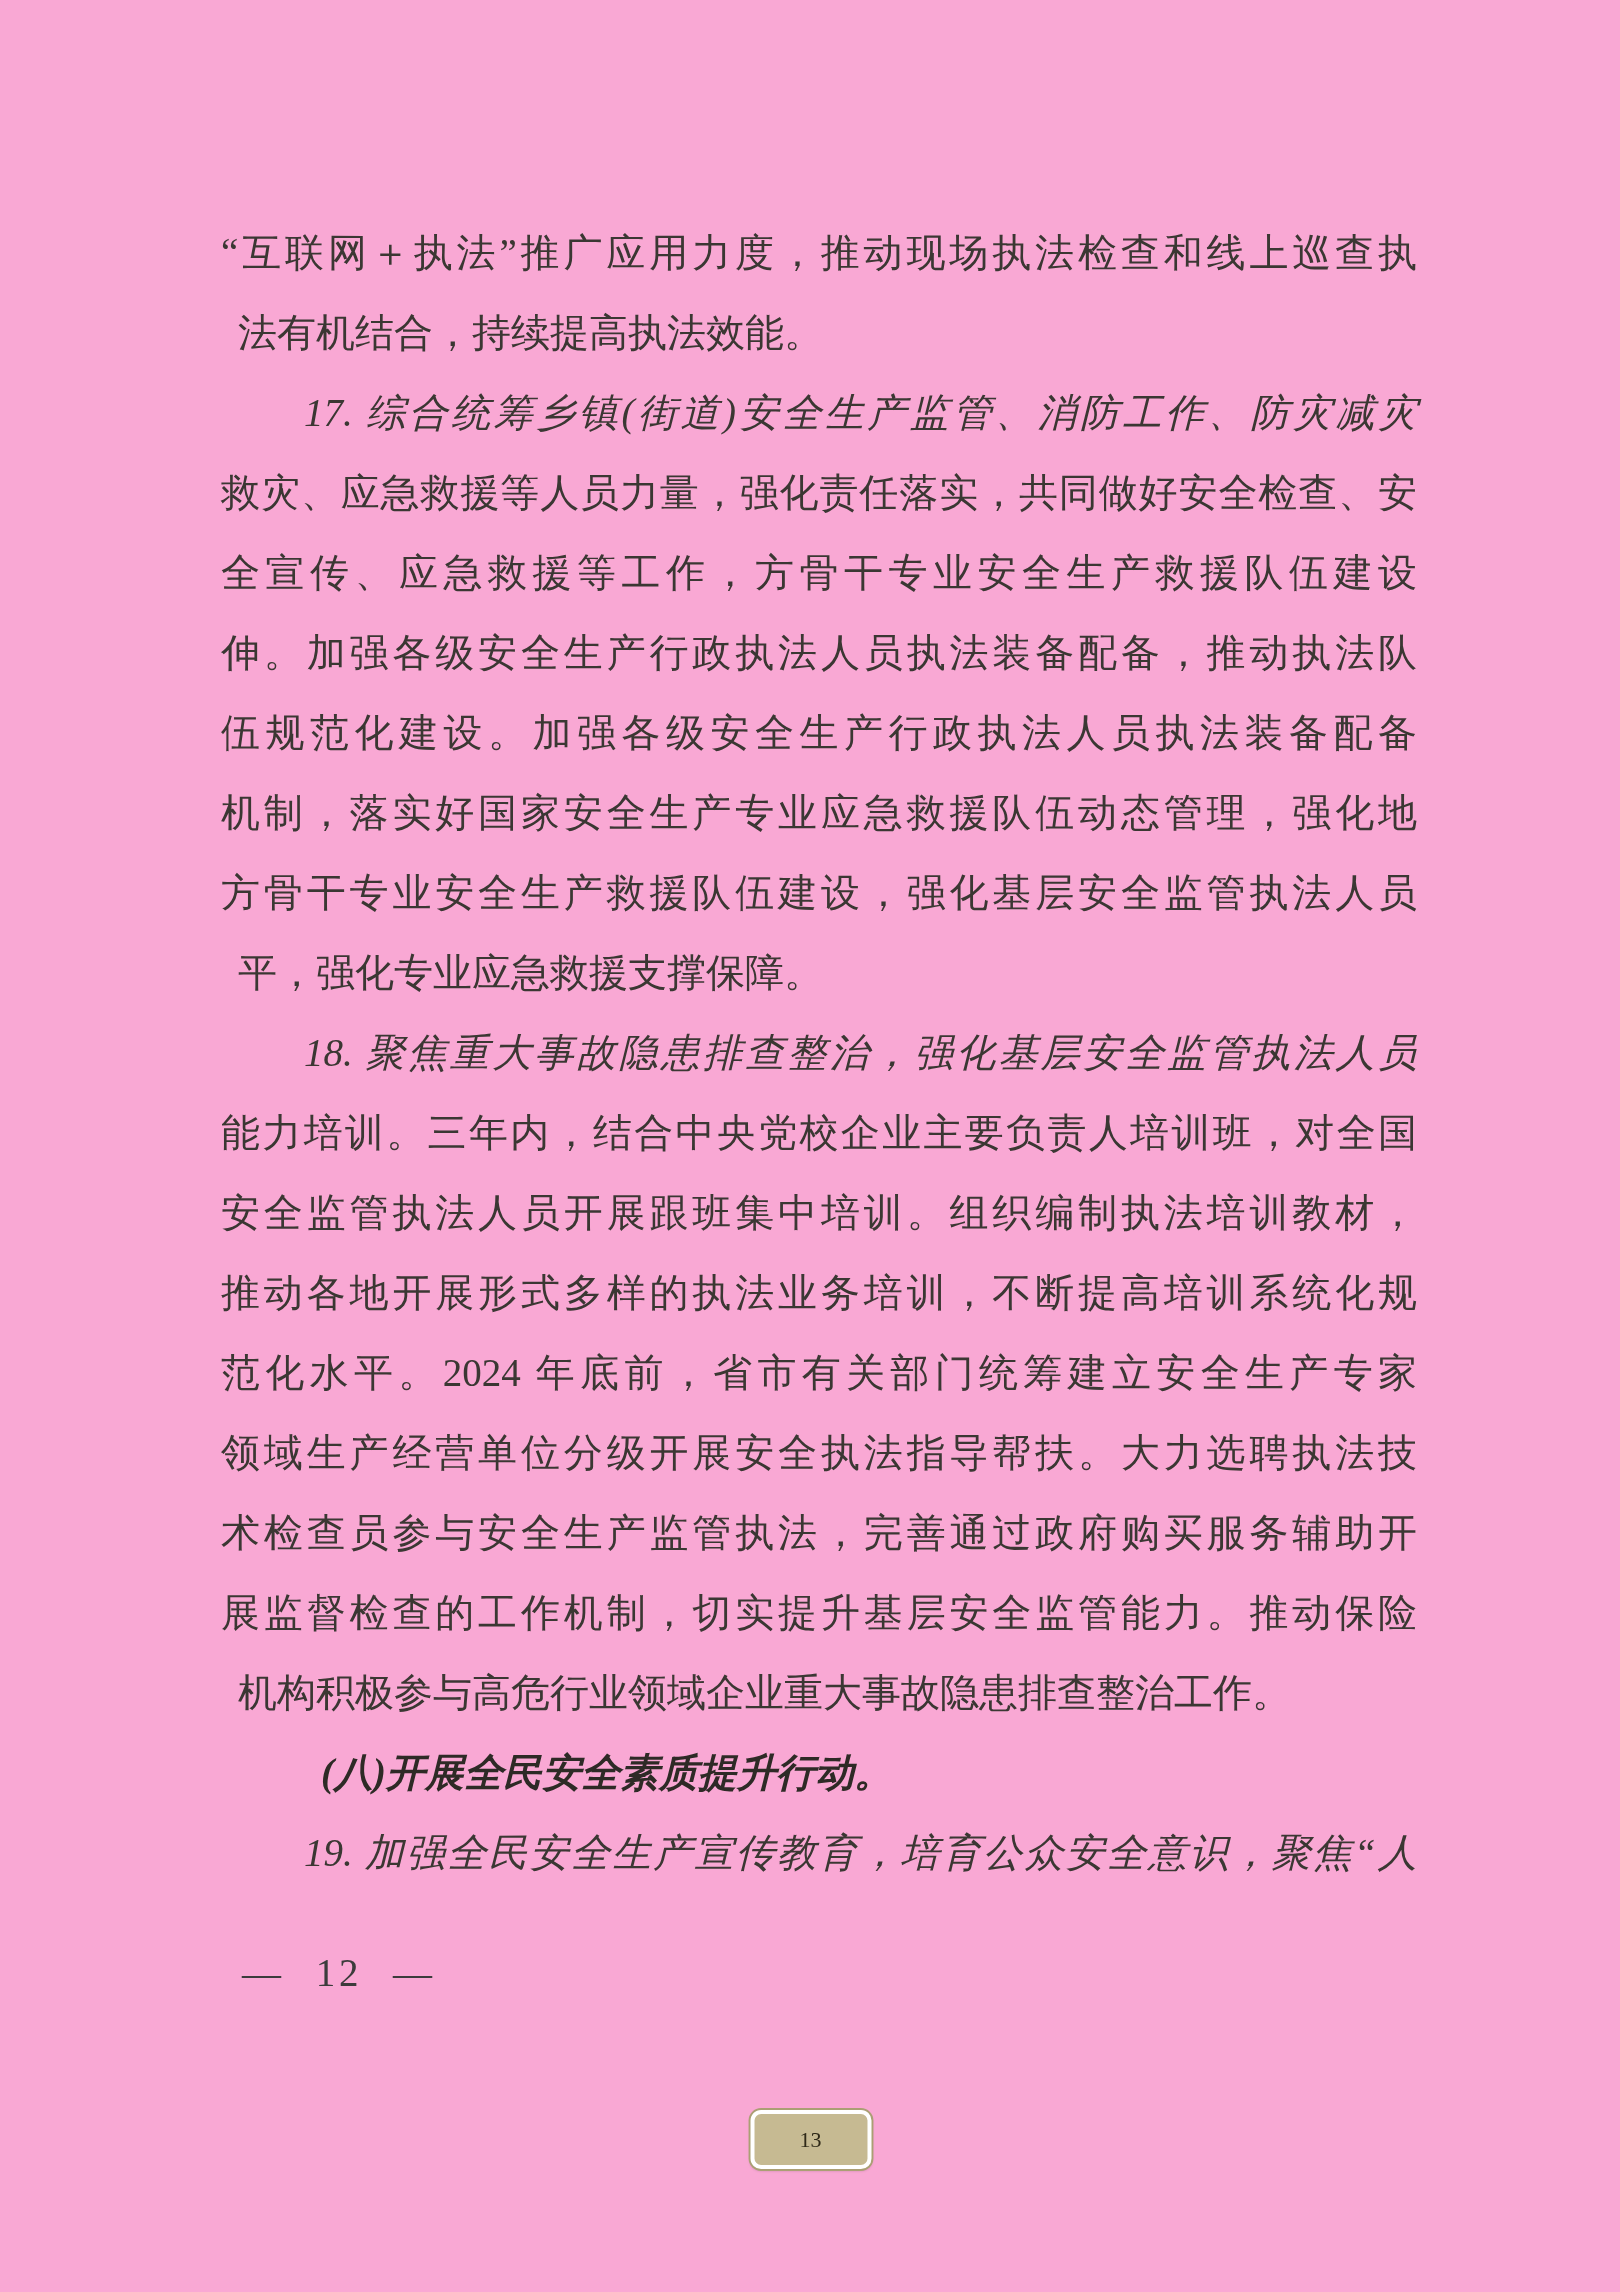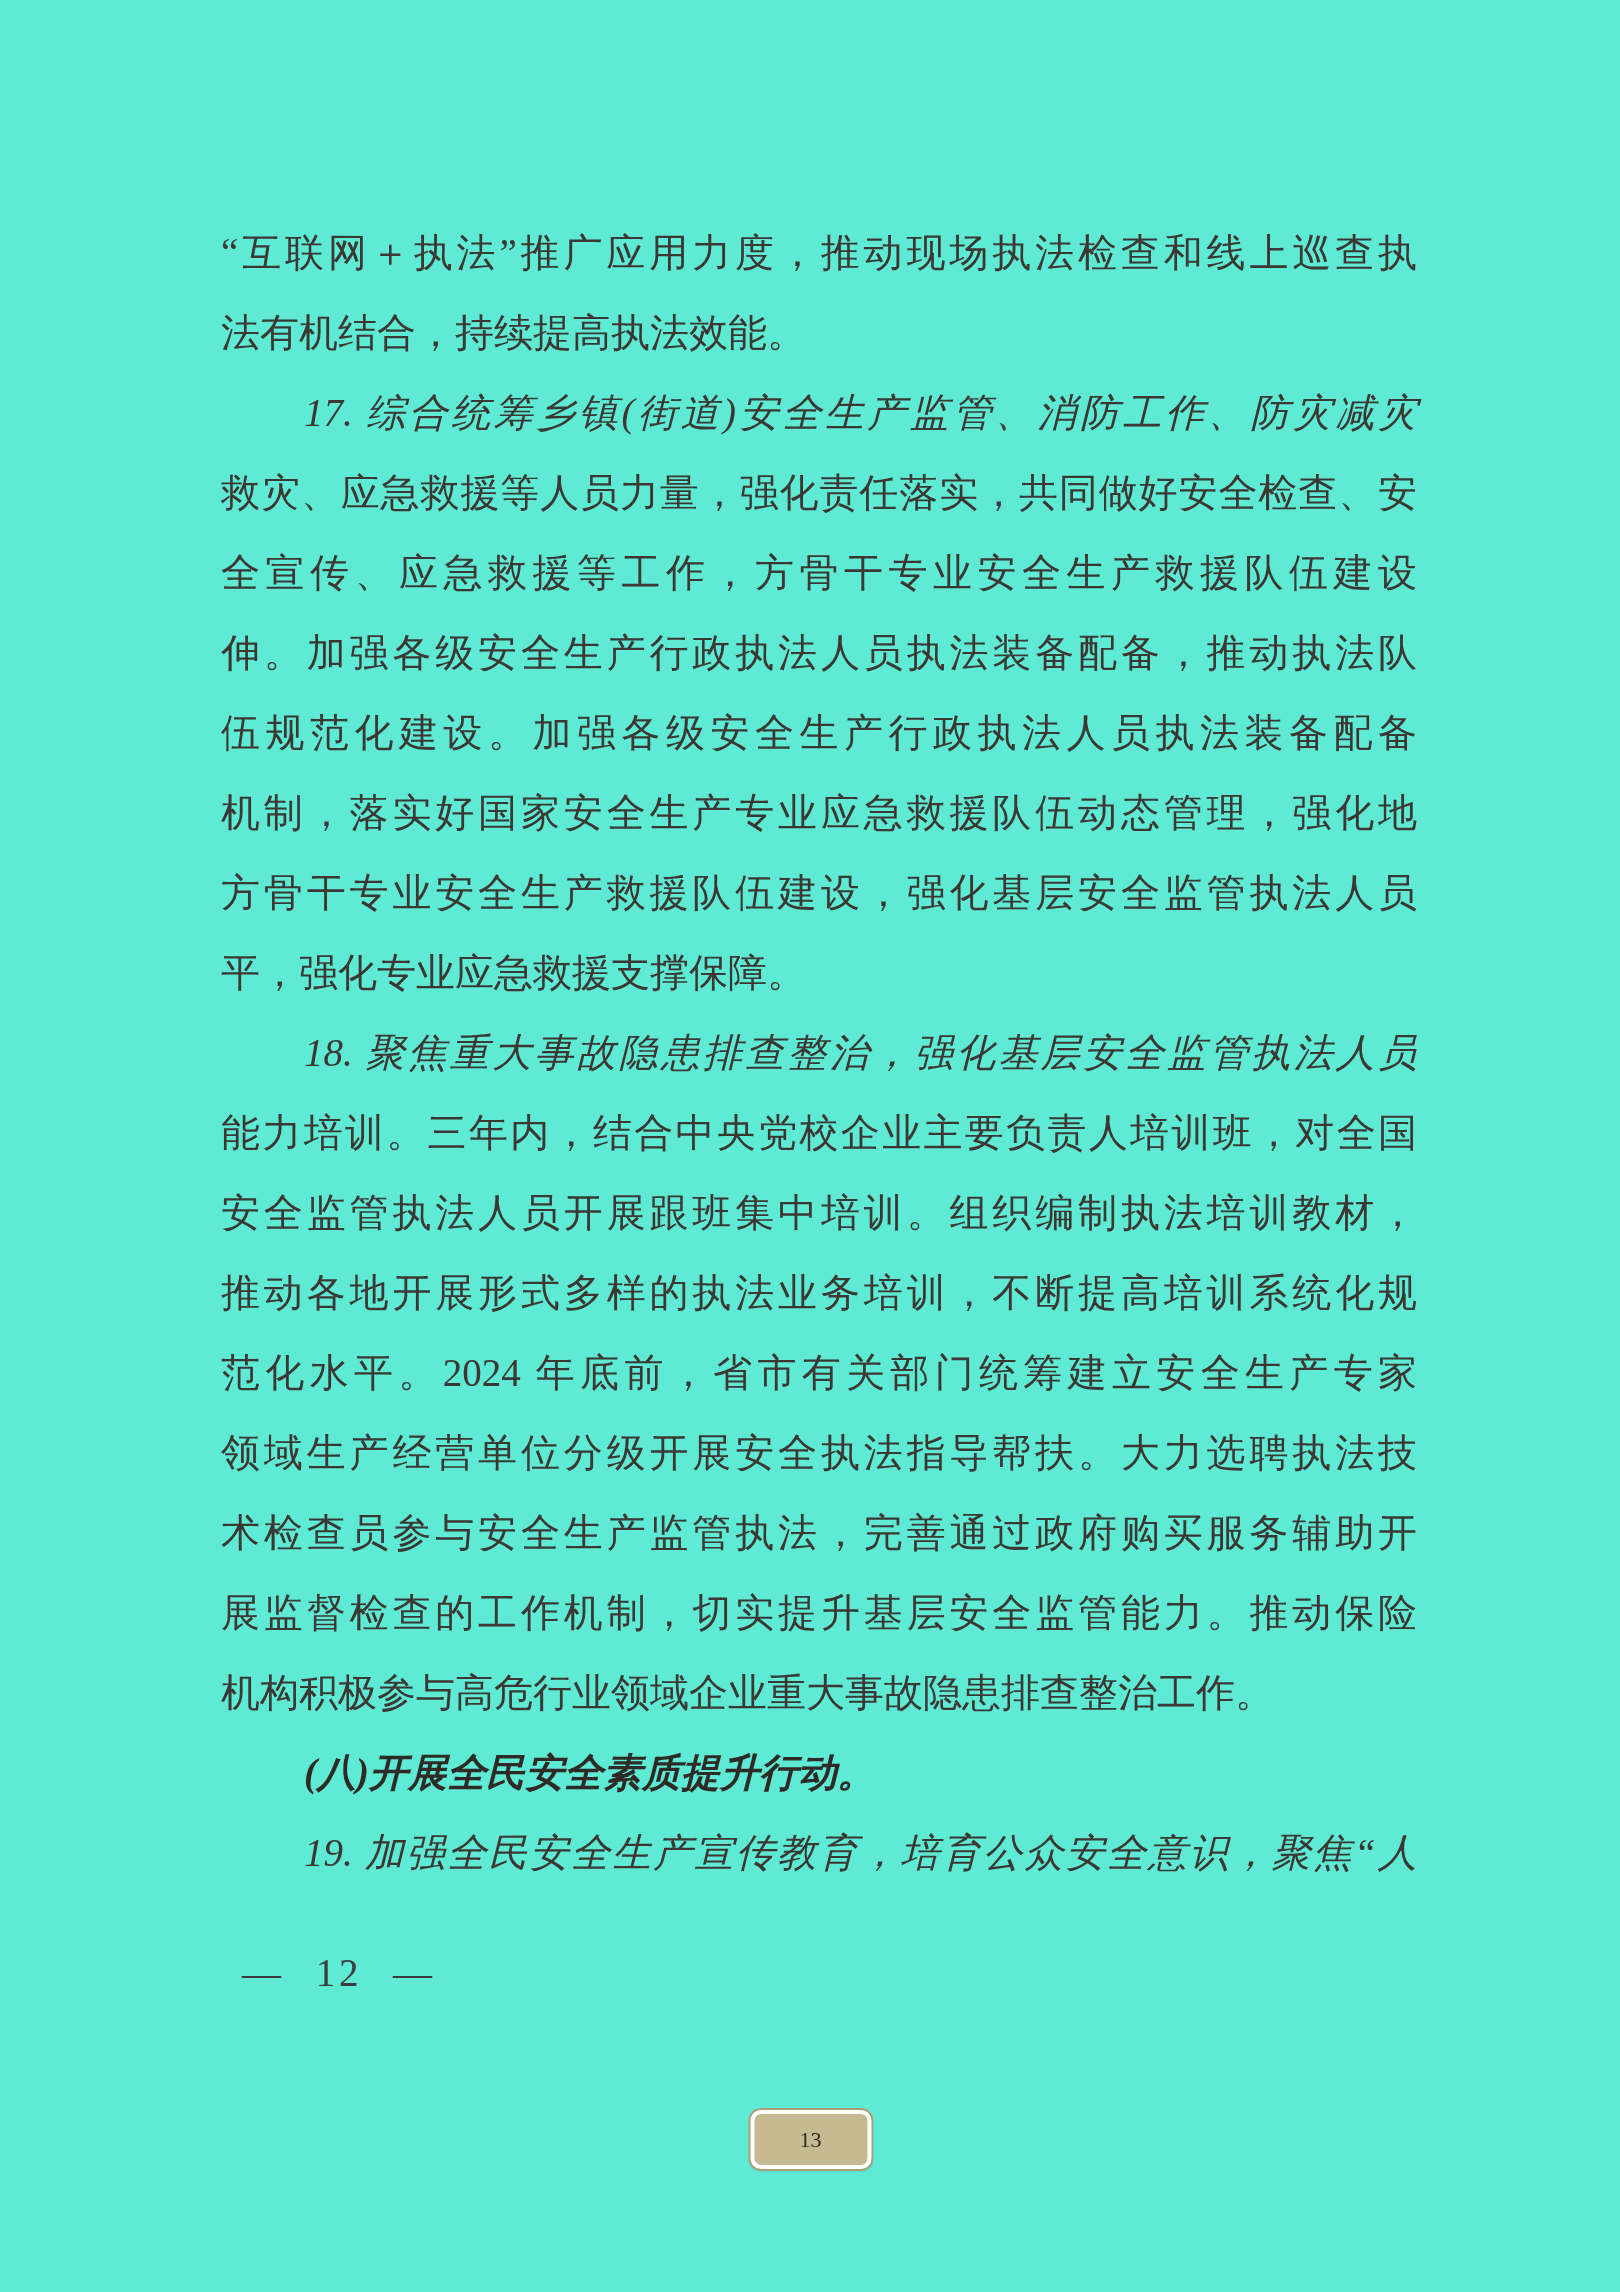--- a/index.html
+++ b/index.html
@@ -4,41 +4,42 @@
 <style>
   html, body { margin: 0; padding: 0; }
   body {
     width: 1621px; height: 2292px;
     background: #ffffff;
     font-family: "Liberation Serif", "DejaVu Serif", serif;
   }
   .page {
     position: relative;
     width: 1621px; height: 2292px;
-    background: #5eead4;
+    background: #f9a8d4;
     overflow: hidden;
   }
   .text-block {
     position: absolute;
     left: 221px; top: 213px;
     width: 1196px;
     color: #3b3733;
     font-size: 39px;
   }
   .line {
     height: 80px;
     line-height: 80px;
     text-align: justify;
     text-align-last: justify;
     text-justify: inter-character;
     white-space: nowrap;
   }
   .line.para-end {
     text-align: left;
     text-align-last: left;
+    margin-left: 17px;
   }
   .line.indent { text-indent: 83px; font-style: italic; }
   .line.bold { font-weight: 700; color: #2e2a26; }
   .page-footer {
     position: absolute;
     left: 242px; top: 1950px;
     font-size: 39px;
     color: #3c3c3c;
     letter-spacing: 3.8px;
     word-spacing: 17.3px;

